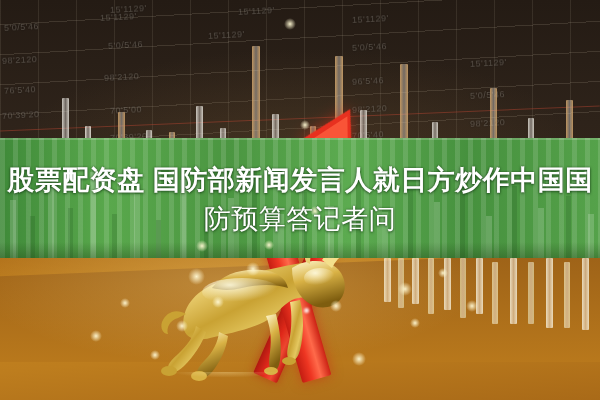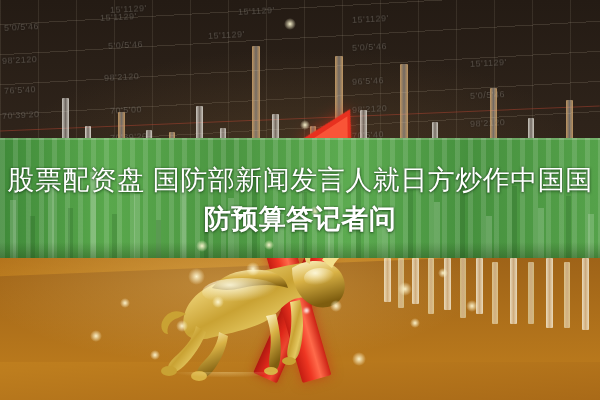--- a/index.html
+++ b/index.html
@@ -86,26 +86,26 @@
   
   .bull{position:absolute;left:150px;top:238px;width:215px;height:150px;}
   .bull svg{width:100%;height:100%;display:block;}
 
   
   .spark{position:absolute;border-radius:50%;
     background:radial-gradient(circle,rgba(255,248,210,.95),rgba(255,230,150,0) 70%);}
 
   
   .title{position:absolute;left:0;top:160px;width:600px;text-align:center;
-    color:#ffffff;font-weight:normal;font-size:27px;line-height:40px;
+    color:#ffffff;font-weight:bold;font-size:27px;line-height:40px;
     letter-spacing:.5px;
     text-shadow:0 1px 3px rgba(20,60,20,.75),0 0 2px rgba(0,0,0,.4);
     white-space:nowrap;}
   .title-l2{position:absolute;left:0;top:199px;width:600px;text-align:center;
-    color:#ffffff;font-weight:bold;font-size:27px;line-height:40px;
+    color:#ffffff;font-weight:normal;font-size:27px;line-height:40px;
     letter-spacing:.5px;
     text-shadow:0 1px 3px rgba(20,60,20,.75),0 0 2px rgba(0,0,0,.4);
     white-space:nowrap;}
 </style>
 </head>
 <body>
 
 <div id="stage">
 
   <div class="board">

